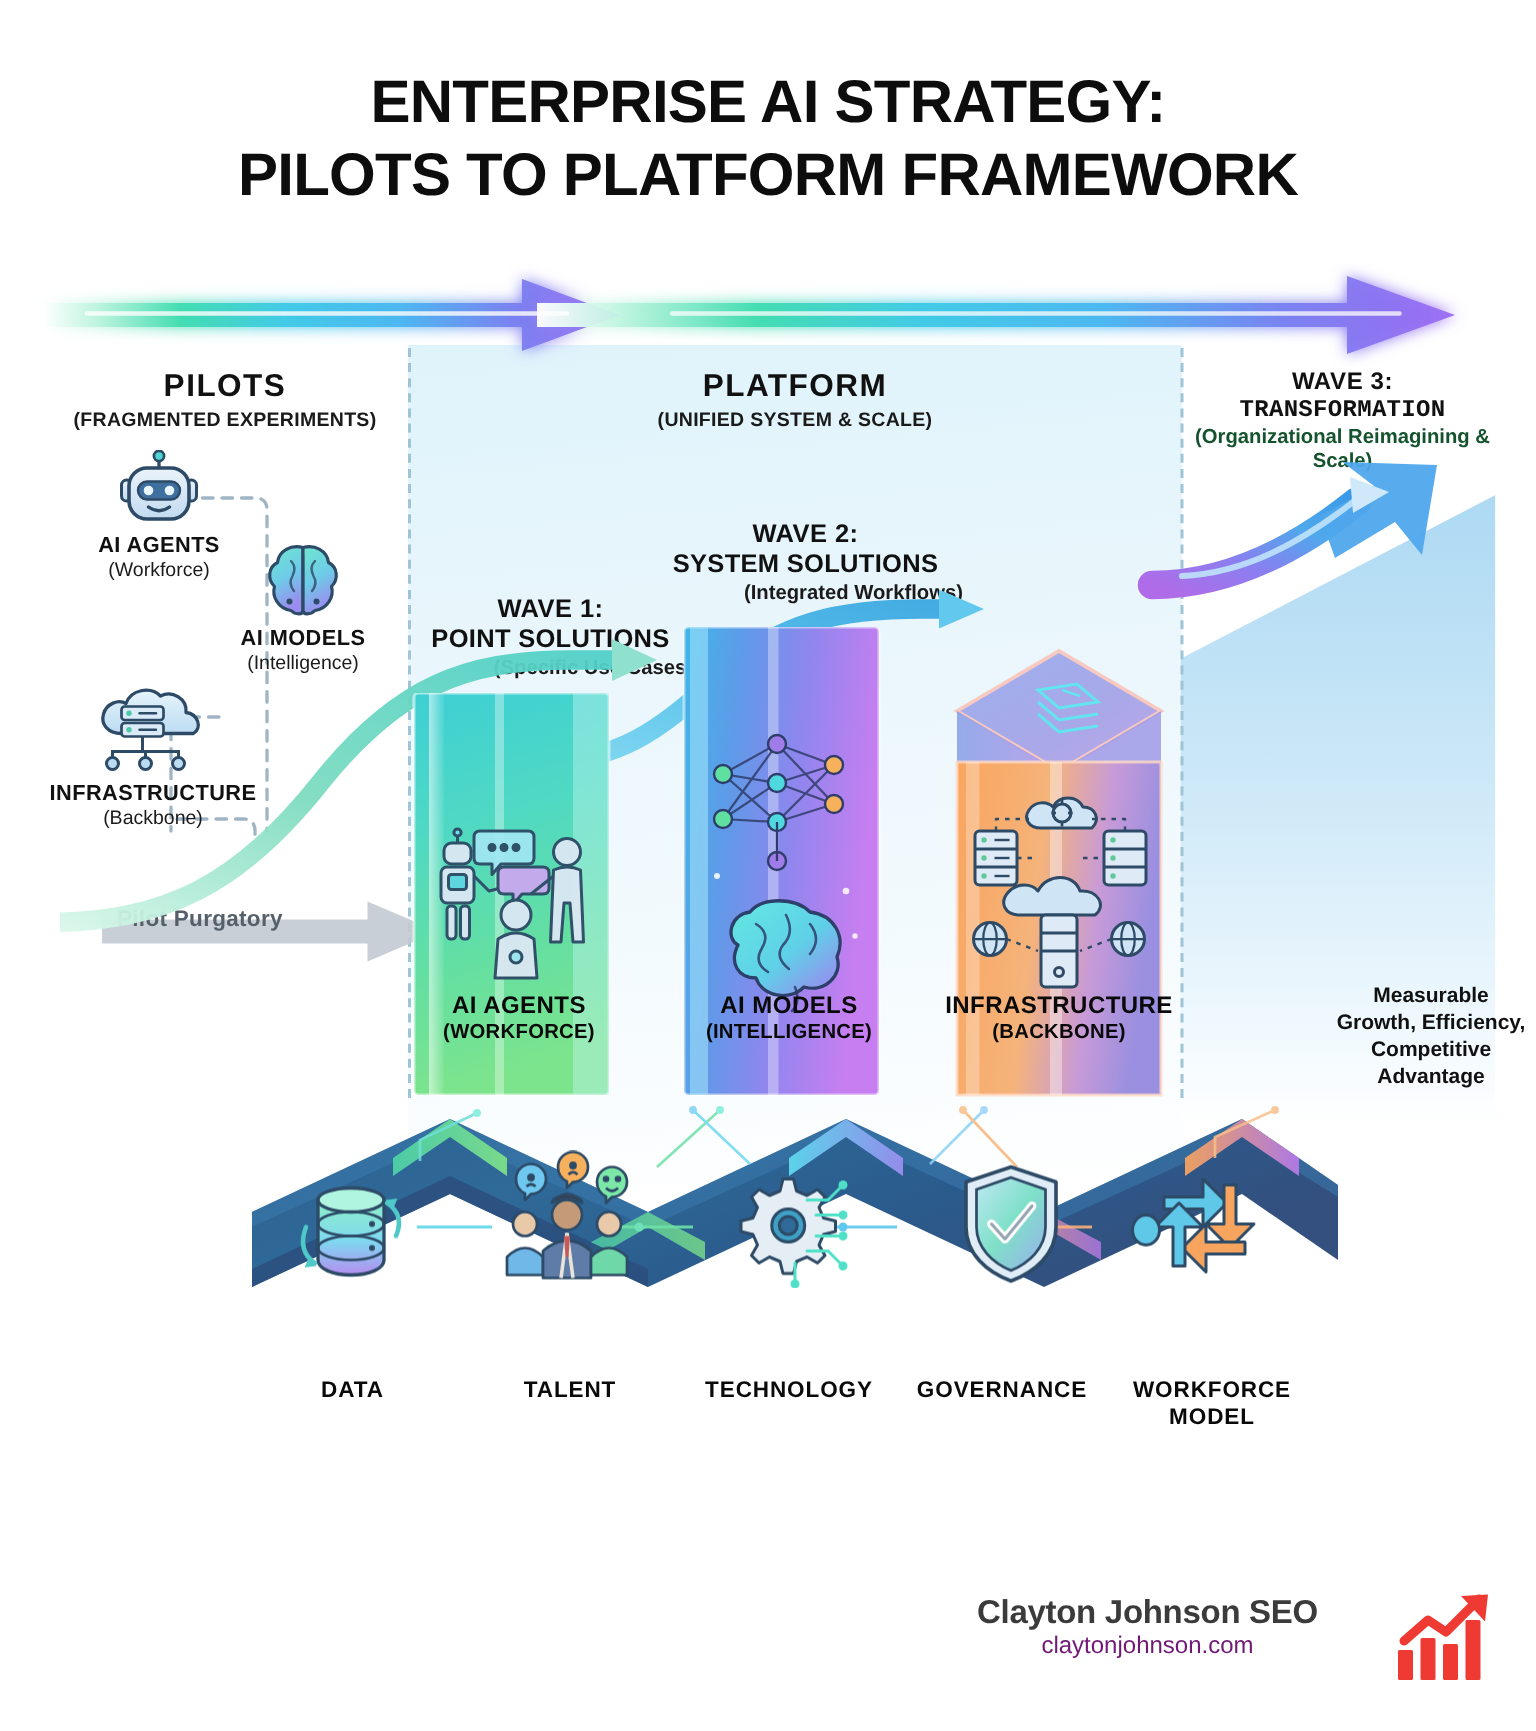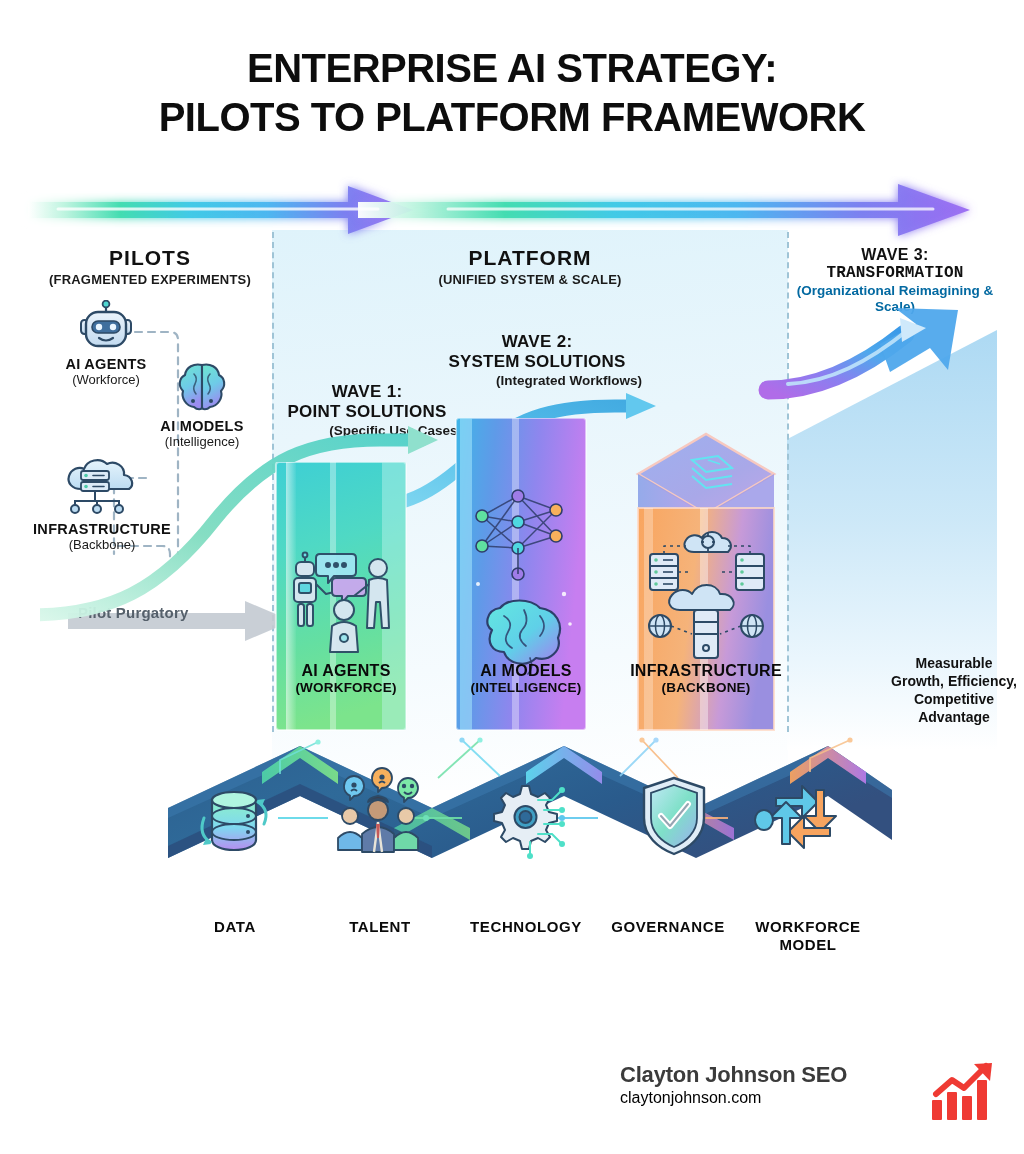--- a/index.html
+++ b/index.html
@@ -53,24 +53,24 @@
   
   .sec-head { position: absolute; text-align: center; }
   .sec-head .h1 { font-weight: 800; font-size: 21px; letter-spacing: 1px; color: #111; }
   .sec-head .h2 { font-weight: 600; font-size: 13px; letter-spacing: 0.2px; color: #1a1a1a; margin-top: 2px; }
   .head-pilots   { left: 14px;  top: 246px; width: 272px; }
   .head-platform { left: 300px; top: 246px; width: 460px; }
 
   .head-wave3 { position: absolute; left: 780px; top: 246px; width: 230px; text-align: center; }
   .head-wave3 .w3a { font-weight: 800; font-size: 16px; color: #111; letter-spacing: 0.4px; }
   .head-wave3 .w3b { font-weight: 800; font-size: 16px; color: #111; letter-spacing: 0.2px; font-family: Liberation Mono, monospace; }
-  .head-wave3 .w3c { font-weight: 600; font-size: 13.5px; color: #0369a1; line-height: 1.18; margin-top: 1px; }
-
-  
-  .wave-callout { position: absolute; text-align: center; }
+  .head-wave3 .w3c { font-weight: 600; font-size: 13.5px; color: #14532d; line-height: 1.18; margin-top: 1px; }
+
+  
+  .wave-callout { position: absolute; text-align: center; margin-top: 14px; }
   .wave-callout .wv-num { font-weight: 800; font-size: 17px; color: #111; letter-spacing: 0.3px; }
   .wave-callout .wv-name { font-weight: 800; font-size: 17px; color: #111; letter-spacing: 0.2px; }
   .wave-callout .wv-sub { font-weight: 600; font-size: 13.5px; color: #1a1a1a; margin-top: 1px; text-align: right; }
   .wave1 { left: 272px; top: 382px; width: 190px; }
   .wave2 { left: 432px; top: 332px; width: 210px; }
 
   
   .pilot-item { position: absolute; text-align: center; }
   .pilot-item .pi-name { font-weight: 800; font-size: 14.5px; color: #111; letter-spacing: 0.3px; }
   .pilot-item .pi-sub { font-weight: 500; font-size: 13px; color: #1a1a1a; }
@@ -97,23 +97,23 @@
   
   .growth-note {
     position: absolute; left: 888px; top: 655px; width: 132px;
     text-align: center; font-weight: 700; font-size: 14px; color: #111; line-height: 1.28;
   }
 
   
   .found-label { position: absolute; text-align: center; font-weight: 800; font-size: 15px; color: #0a0a0a; letter-spacing: 0.6px; line-height: 1.22; }
 
   
-  .footer-brand { position: absolute; left: 620px; top: 1062px; width: 290px; text-align: left; }
+  .footer-brand { position: absolute; left: 620px; top: 1062px; width: 290px; text-align: center; }
   .footer-brand .fb-name { font-weight: 800; font-size: 22px; color: #3b3b3b; letter-spacing: -0.2px; }
-  .footer-brand .fb-url  { font-weight: 400; font-size: 16px; color: #000000; margin-top: 1px; }
+  .footer-brand .fb-url  { font-weight: 400; font-size: 16px; color: #701a75; margin-top: 1px; }
   .footer-logo { position: absolute; left: 930px; top: 1062px; width: 68px; height: 62px; }
 </style>
 </head>
 <body>
 
 <div id="stage">
 
   <div class="title-wrap">
     <div class="title-line">ENTERPRISE AI STRATEGY:</div>
     <div class="title-line">PILOTS TO PLATFORM FRAMEWORK</div>

